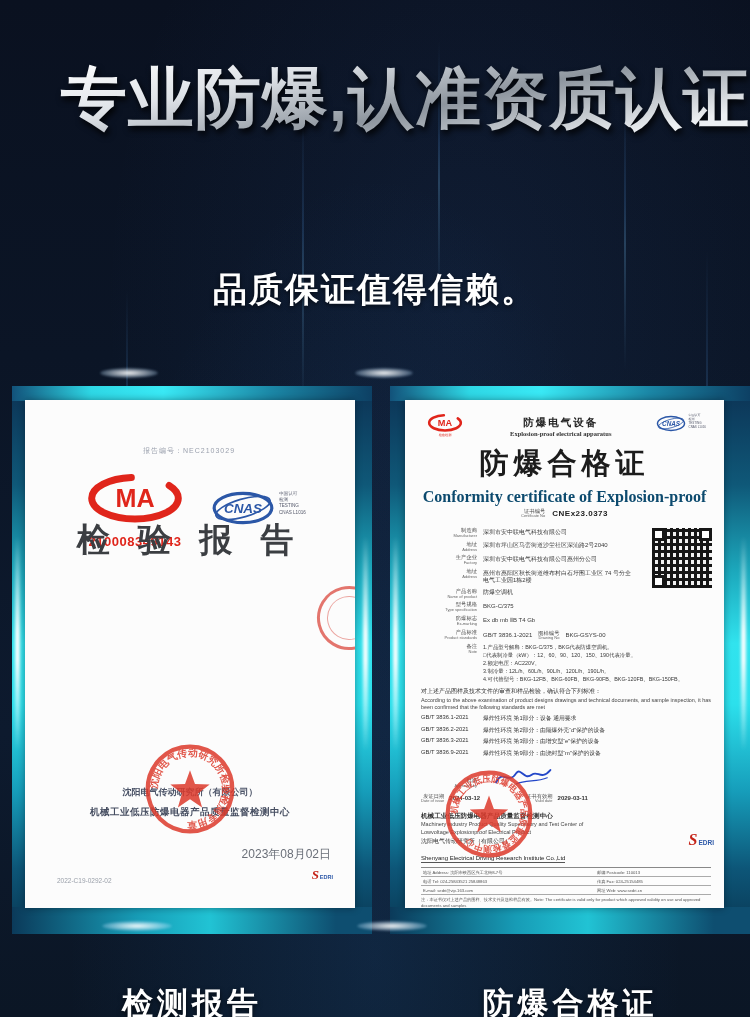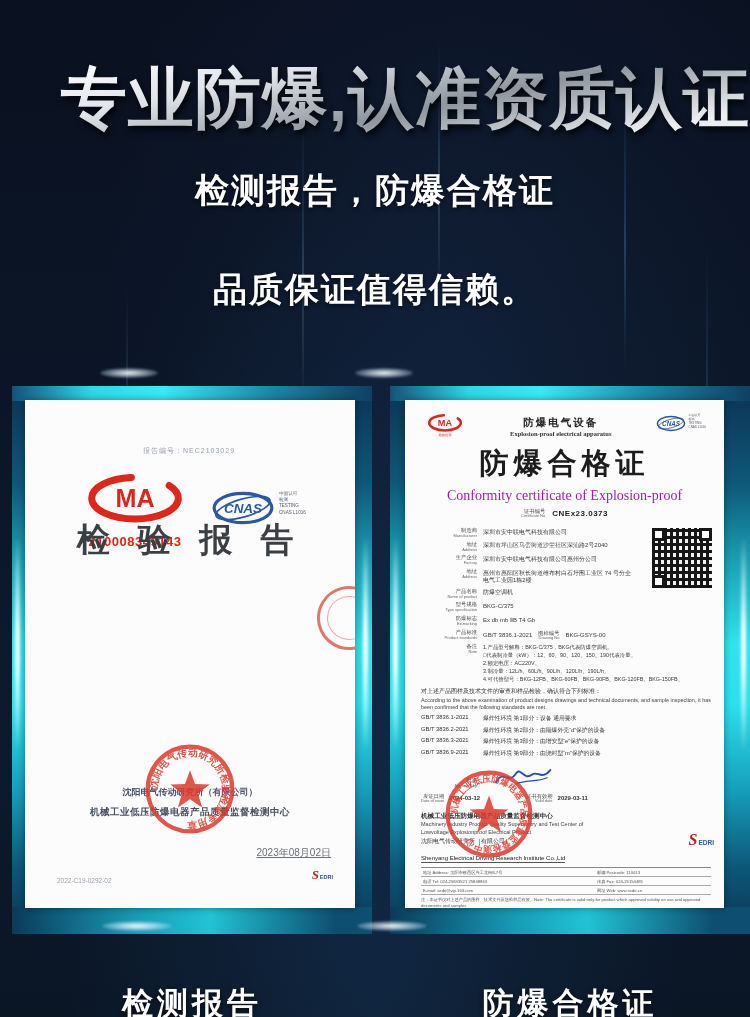--- a/index.html
+++ b/index.html
@@ -65,40 +65,40 @@
   .lc-edge-stamp{ position:absolute; right:-26px; top:186px; width:64px; height:64px;
     border:3px solid rgba(216,60,48,.7); border-radius:50%; transform:rotate(-14deg); }
   .lc-edge-stamp::after{ content:""; position:absolute; inset:7px; border:1px solid rgba(216,60,48,.45); border-radius:50%; }
   .lc-fields{ position:absolute; top:230px; left:82px; }
   .lc-row{ margin-bottom:8px; font-size:9px; white-space:nowrap; }
   .lc-label{ color:#8a8296; margin-right:8px; }
   .lc-value{ color:#5c6575; }
   .lc-issuer1{ position:absolute; top:386px; left:0; right:0; text-align:center; font-size:9px; font-weight:bold; color:#4c5468; }
   .lc-issuer2{ position:absolute; top:406px; left:0; right:0; text-align:center; font-size:9.5px; font-weight:bold; color:#454d60; letter-spacing:.5px; }
   .lc-stamp{ position:absolute; left:118px; top:342px; width:94px; height:94px; opacity:.85; }
-  .lc-date{ position:absolute; top:446px; right:24px; font-size:10px; color:#6a6f78;text-decoration:underline; }
+  .lc-date{ position:absolute; top:446px; right:24px; font-size:12px; color:#6a6f78; }
   .lc-docno{ position:absolute; top:477px; left:32px; font-size:6.5px; color:#9aa0aa; }
   .s-logo{ position:absolute; display:flex; align-items:baseline; gap:1px; }
   .lc-slogo{ top:468px; right:22px; }
   .s-letter{ font-family:"Liberation Serif",serif; font-style:italic; font-weight:bold; color:#c52318; font-size:13px; line-height:1; }
   .s-text{ font-size:5.5px; font-weight:bold; color:var(--cnas-blue); }
 
   
   .rc-header{ position:absolute; top:14px; left:20px; right:18px; display:flex; align-items:flex-start; justify-content:space-between; }
   .cma-mini{ width:40px; text-align:center; }
   .cma-mini svg{ width:38px; height:19px; display:block; margin:0 auto; }
   .cma-mini .cap{ font-size:3.2px; color:var(--cma-red); }
   .rc-head-c{ text-align:center; padding-top:2px; }
   .rc-head-cn{ font-size:10.5px; font-weight:bold; color:#222; letter-spacing:2px; }
   .rc-head-en{ font-size:6.5px; font-weight:bold; color:#333; font-family:"Liberation Serif",serif; }
   .cnas-mini{ display:flex; gap:2px; }
   .cnas-mini svg{ width:30px; height:19px; }
   .cnas-mini .side{ font-size:3px; color:#55596b; line-height:1.3; white-space:nowrap; }
   .rc-title{ position:absolute; top:44px; left:0; right:0; text-align:center; font-size:29px; font-weight:bold; letter-spacing:5px; color:#1c1c1c; }
-  .rc-sub{ position:absolute; top:88px; left:0; right:0; text-align:center; font-size:14px; font-weight:normal; color:#a21caf; font-family:"Liberation Serif","DejaVu Serif",serif; }
+  .rc-sub{ position:absolute; top:88px; left:0; right:0; text-align:center; font-size:16px; font-weight:bold; color:#0c4a6e; font-family:"Liberation Serif","DejaVu Serif",serif; }
   .rc-certno{ position:absolute; top:108px; left:0; right:0; display:flex; justify-content:center; align-items:center; gap:7px; }
   .stack{ text-align:right; line-height:1.15; }
   .stk-cn{ display:block; font-size:5.3px; color:#4a4a4a; }
   .stk-en{ display:block; font-size:4px; color:#666; }
   .rc-certno .num{ font-size:8px; font-weight:bold; color:#222; letter-spacing:.5px; }
   .rc-body{ position:absolute; top:128px; left:16px; right:13px; }
   .qr{ position:absolute; right:12px; top:128px; width:60px; height:60px; background:
       repeating-linear-gradient(0deg,#161616 0 3px,transparent 3px 7px),
       repeating-linear-gradient(90deg,#161616 0 3px,#f2f2f2 3px 6px); }
   .qr .f{ position:absolute; width:13px; height:13px; border:3.5px solid #161616; background:#fff; }
@@ -146,21 +146,20 @@
 
   <div class="streak s1"></div>
   <div class="streak s2"></div>
   <div class="streak s3"></div>
   <div class="streak s4"></div>
   <div class="streak s5"></div>
   <div class="streak s6"></div>
   <div class="streak s7"></div>
 
   <div class="hero-title">专业防爆,认准资质认证</div>
-  <div class="hero-line hl1">检测报告，防爆合格证</div>
   <div class="hero-line hl3">品质保证值得信赖。</div>
 
   <div class="light-pill lp-tl"></div>
   <div class="light-pill lp-tr"></div>
 
   <div class="panel panel-left">
     <div class="topbar"></div>
     <div class="botbar"></div>
     <div class="glow-v gl-l"></div>
     <div class="glow-v gl-r"></div>

